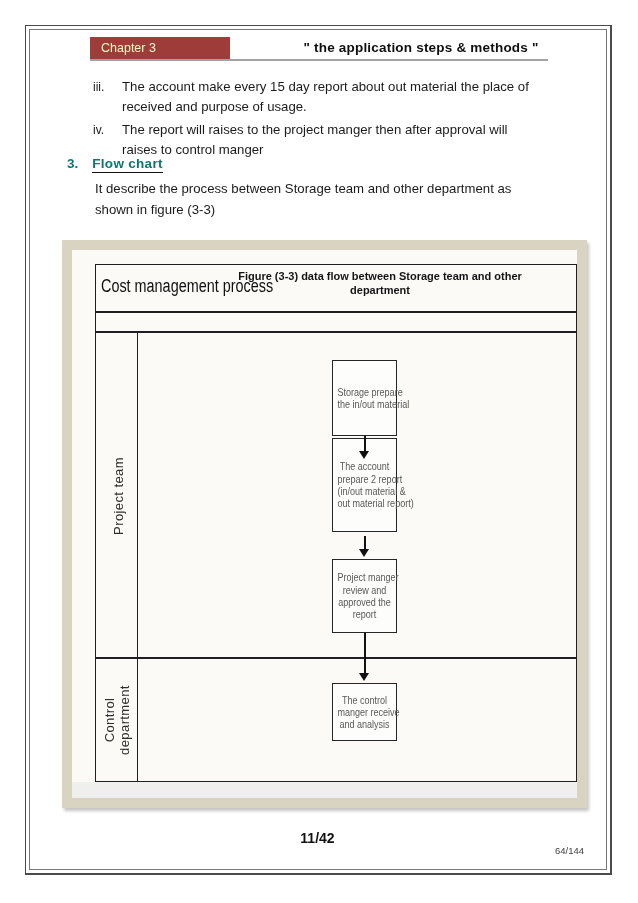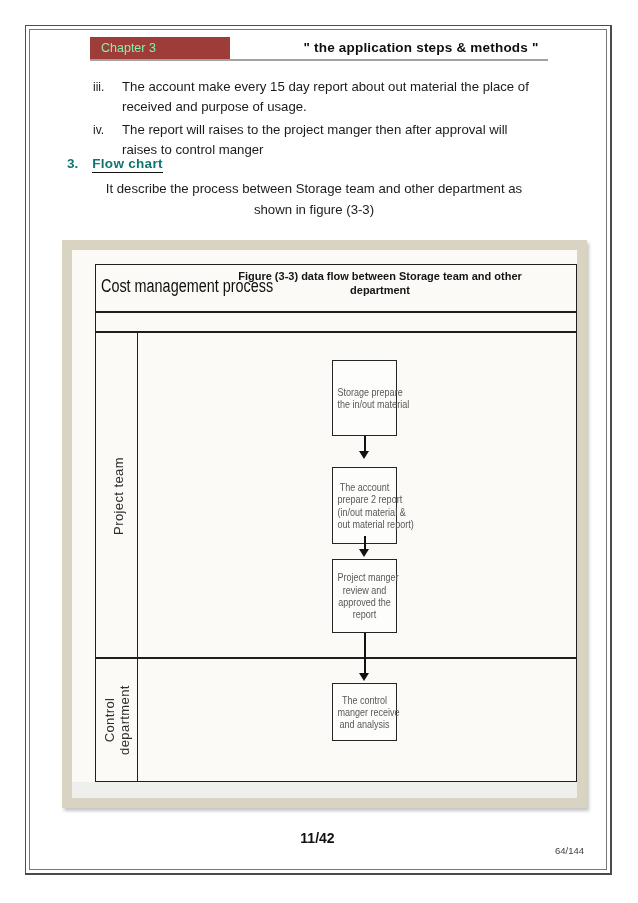--- a/index.html
+++ b/index.html
@@ -12,40 +12,40 @@
     position:absolute;left:25px;top:25px;width:584px;height:847px;
     border:1px solid #4b4b4b;border-right-width:2px;border-bottom-width:2px;
   }
   .frame-inner{
     position:absolute;left:3px;top:3px;right:3px;bottom:3px;
     border:1px solid #777777;
   }
   
   .chapter-box{
     position:absolute;left:90px;top:37px;width:140px;height:23px;
-    background:#9d3c39;color:#86efac;font-size:12.5px;line-height:23px;
+    background:#9d3c39;color:#fef9c3;font-size:12.5px;line-height:23px;
     padding-left:11px;box-sizing:border-box;
   }
   .header-rule{position:absolute;left:90px;top:59px;width:458px;height:2px;background:#a2a2a2;}
   .header-title{
     position:absolute;left:288px;top:40px;width:266px;text-align:center;
     font-weight:bold;font-size:13.5px;color:#0f0f0f;letter-spacing:.2px;white-space:nowrap;
   }
   
   .list{position:absolute;left:93px;top:77px;width:452px;}
   .list-row{display:flex;margin-bottom:3px;}
   .list-marker{flex:none;width:29px;font-size:12px;line-height:20px;}
   .list-text{font-size:13.2px;line-height:20px;}
   .section-heading{
     position:absolute;left:67px;top:156px;font-size:13.5px;font-weight:bold;color:#0f766e;
   }
   .section-title{margin-left:14px;border-bottom:1.5px solid #111;padding-bottom:1px;letter-spacing:.3px;}
   .body-para{
     position:absolute;left:95px;top:179px;width:438px;
-    font-size:13.2px;line-height:20.5px;text-align:center;
+    font-size:13.2px;line-height:20.5px;
   }
   
   .panel{
     position:absolute;left:62px;top:240px;width:525px;height:568px;
     border:10px solid #d9d3c1;background:#fbfaf7;box-sizing:border-box;
     box-shadow:2px 3px 3px rgba(90,90,90,.35);
   }
   .panel-strip{position:absolute;left:72px;top:782px;width:505px;height:16px;background:#efefed;}
   .chart-frame{
     position:absolute;left:95px;top:264px;width:482px;height:518px;
@@ -136,21 +136,21 @@
   <div class="fig-caption">Figure (3-3) data flow between Storage team and other department</div>
 
   <div class="lane-label l1">Project team</div>
   <div class="lane-label l2">Control department</div>
 
   <div class="node" style="top:360px;height:76px;">
     <div class="node-text">Storage prepare</div>
     <div class="node-text">the in/out material</div>
   </div>
 
-  <div class="node" style="top:467px;height:77px;">
+  <div class="node" style="top:438px;height:94px;">
     <div class="node-text">The account</div>
     <div class="node-text">prepare 2 report</div>
     <div class="node-text">(in/out material &amp;</div>
     <div class="node-text">out material report)</div>
   </div>
 
   <div class="node" style="top:559px;height:74px;">
     <div class="node-text">Project manger</div>
     <div class="node-text">review and</div>
     <div class="node-text">approved the</div>

